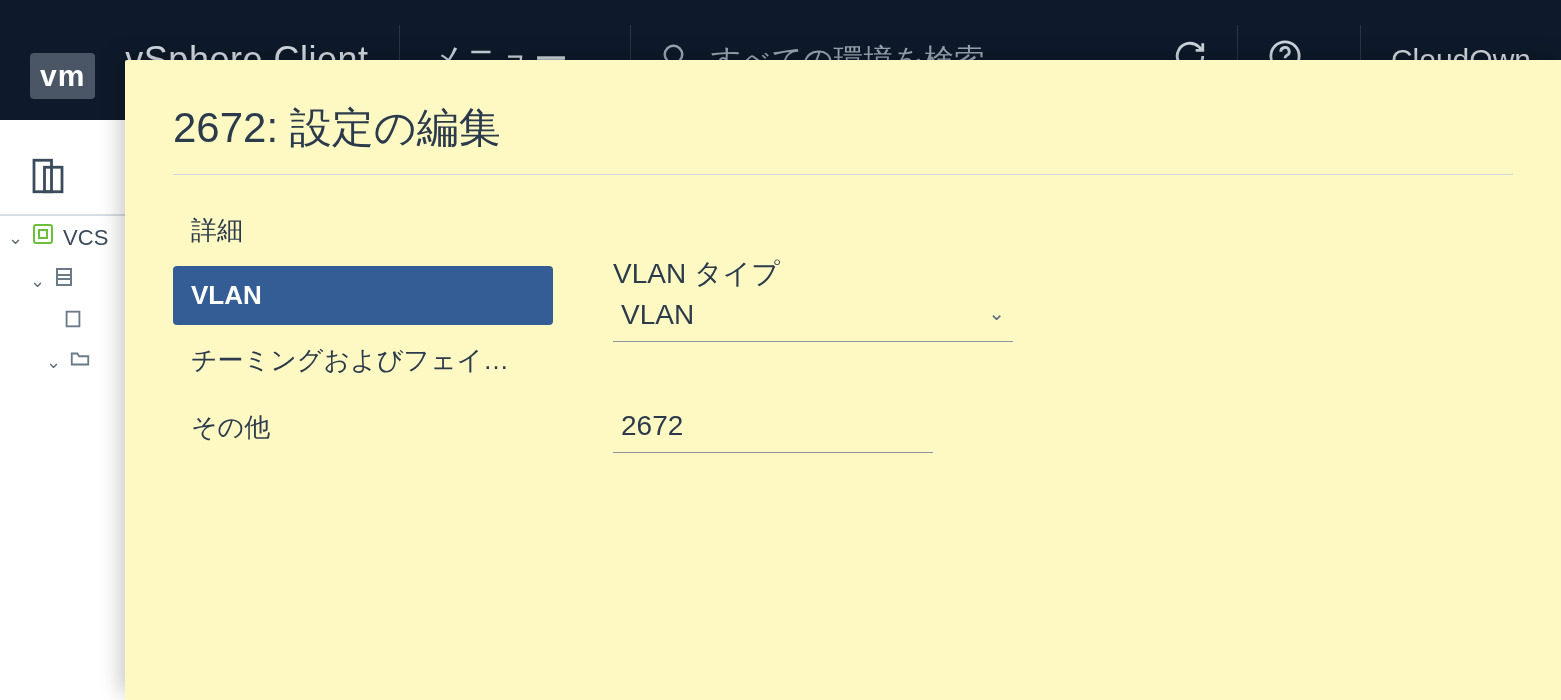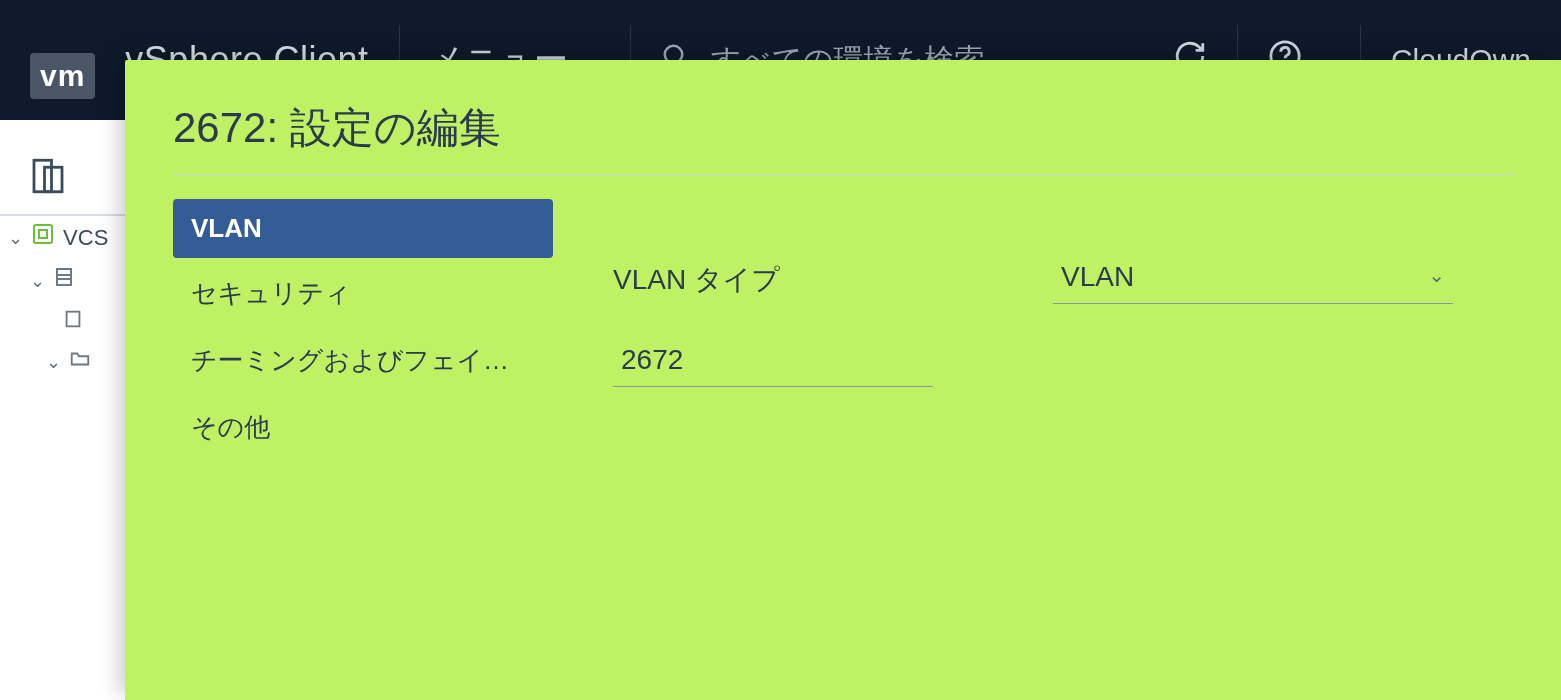--- a/index.html
+++ b/index.html
@@ -63,21 +63,21 @@
   .tree-vcs-icon { color:#6bbf3a; font-size:26px; }
   .tree-dc-icon  { color:#6b7a88; font-size:26px; }
   .tree-text { text-transform: none; }
   
   .modal {
     position: absolute;
     top: 60px;
     left: 125px;
     right: 0;
     bottom: 0;
-    background: #bef264;
+    background: #fef9c3;
     border-top-left-radius: 2px;
     padding: 40px 48px 0 48px;
     box-shadow: -6px -6px 20px rgba(0,0,0,.2);
   }
   .modal-title {
     font-size: 42px;
     font-weight: 300;
     color: #2b3b4b;
     padding-bottom: 18px;
   }
@@ -94,21 +94,21 @@
     white-space: nowrap;
     overflow: hidden;
     text-overflow: ellipsis;
   }
   .side-nav-item.active {
     background: #335d94;
     color: #ffffff;
     font-weight: 600;
   }
   .form-area { flex:1; padding-top: 56px; }
-  .form-row { display:flex; align-items:center; margin-bottom: 34px; }
+  .form-row { display:flex; margin-bottom: 34px; flex-direction: column; }
   .form-label { width: 440px; font-size: 28px; color:#2b3b4b; }
   .form-field { width: 400px; position:relative; }
   .select-box, .text-input {
     width: 100%;
     font-size: 28px;
     color: #2b3b4b;
     border: none;
     border-bottom: 1.5px solid #8a96a3;
     padding: 6px 36px 10px 8px;
     background: transparent;
@@ -211,34 +211,34 @@
         </svg>
     </span>
   </div>
 </div>
 
 <div class="modal">
   <div class="modal-title">2672: 設定の編集</div>
   <div class="modal-hr"></div>
   <div class="modal-body">
     <div class="side-nav">
+      <div class="side-nav-item">詳細</div>
       <div class="side-nav-item active">VLAN</div>
-      <div class="side-nav-item">セキュリティ</div>
       <div class="side-nav-item">チーミングおよびフェイルオ...</div>
       <div class="side-nav-item">その他</div>
     </div>
 
     <div class="form-area">
       <div class="form-row">
         <div class="form-label">VLAN タイプ</div>
         <div class="form-field">
           <div class="select-box">VLAN</div>
           <span class="select-caret">⌄</span>
         </div>
       </div>
       <div class="form-row">
-        <div class="form-field" style="width:320px;">
+        <div class="form-field" style="width:320px;margin-top:28px;">
           <input type="text" class="text-input" value="2672" style="">
         </div>
       </div>
     </div>
   </div>
 </div>
 
 </body></html>

